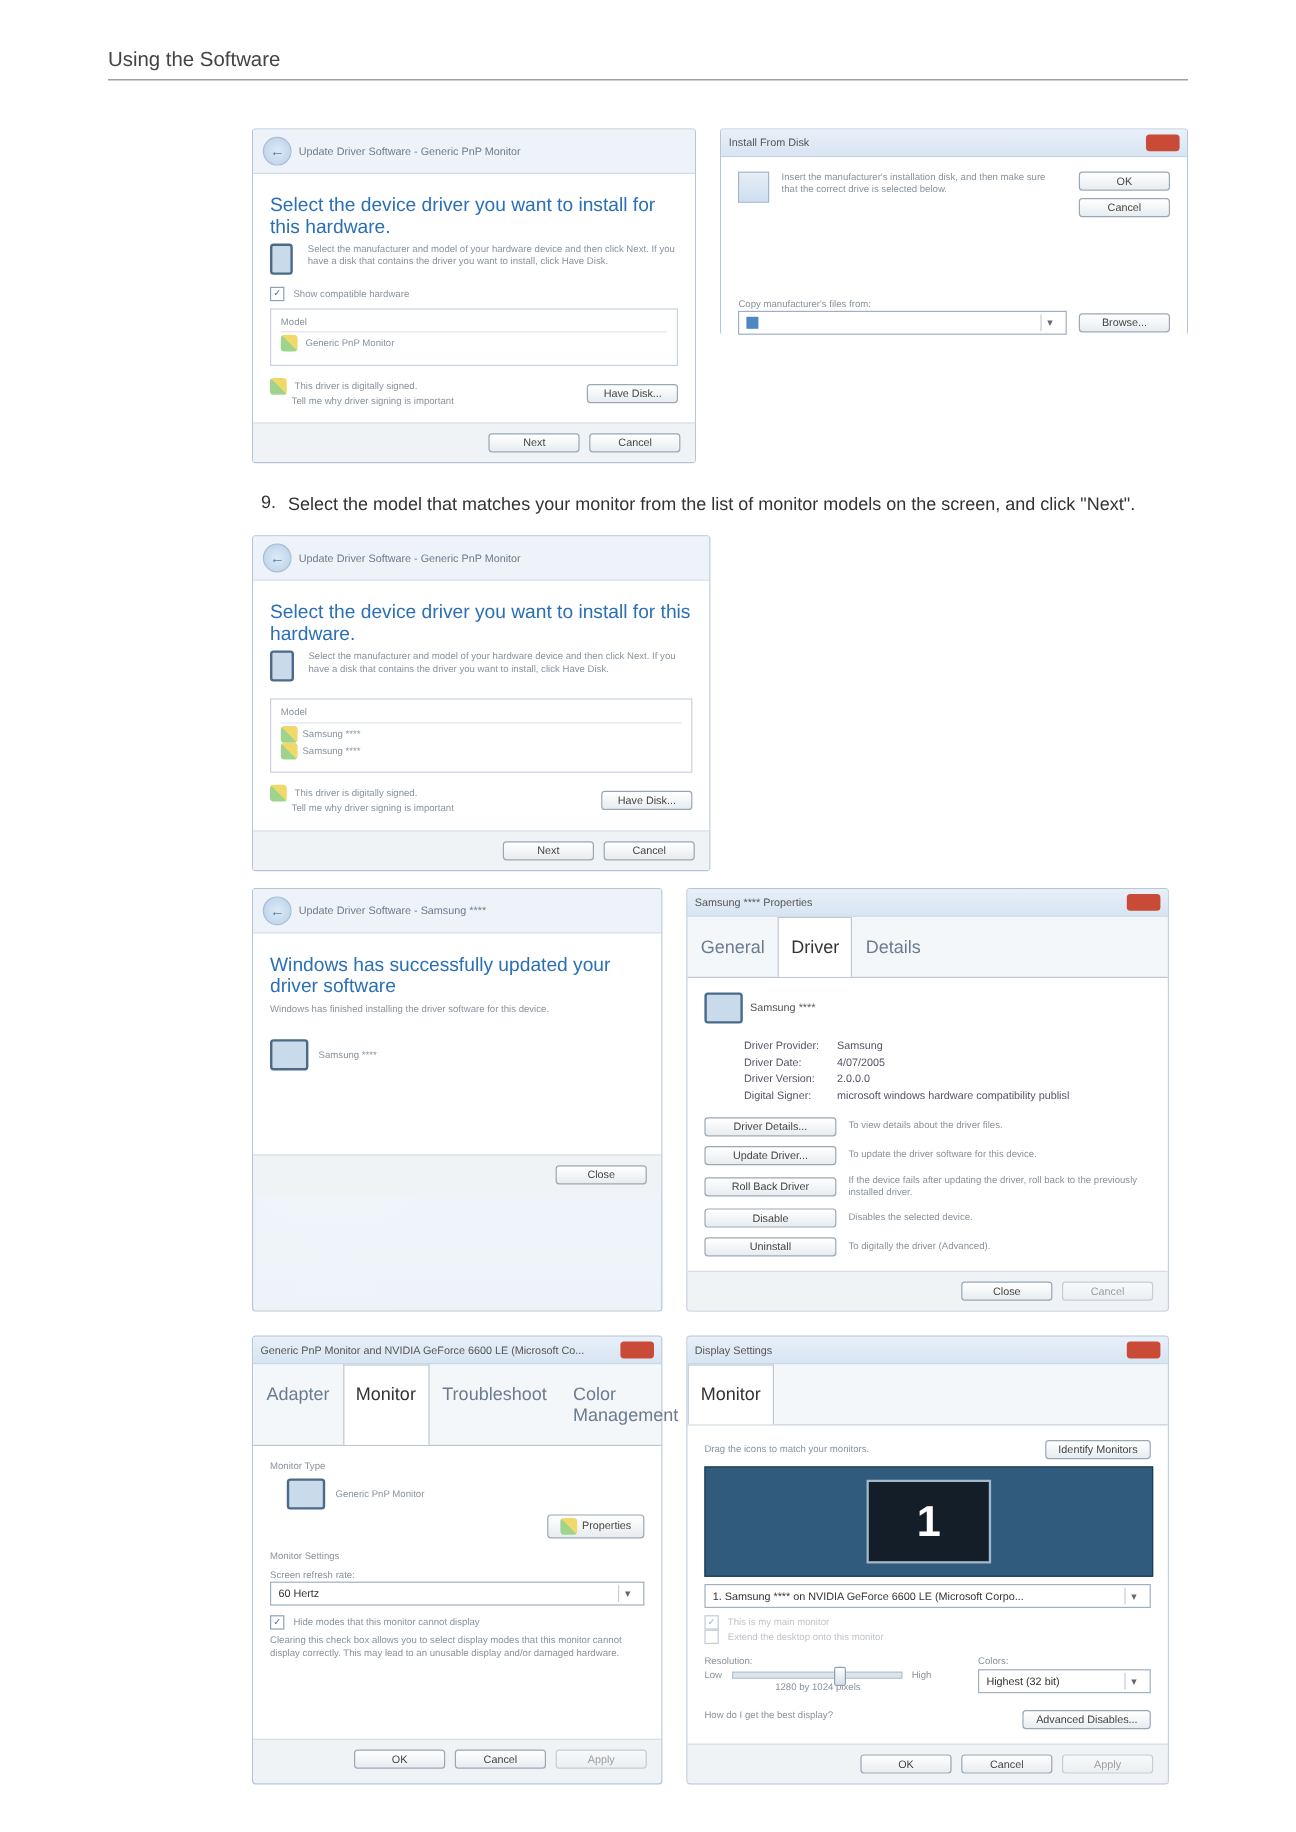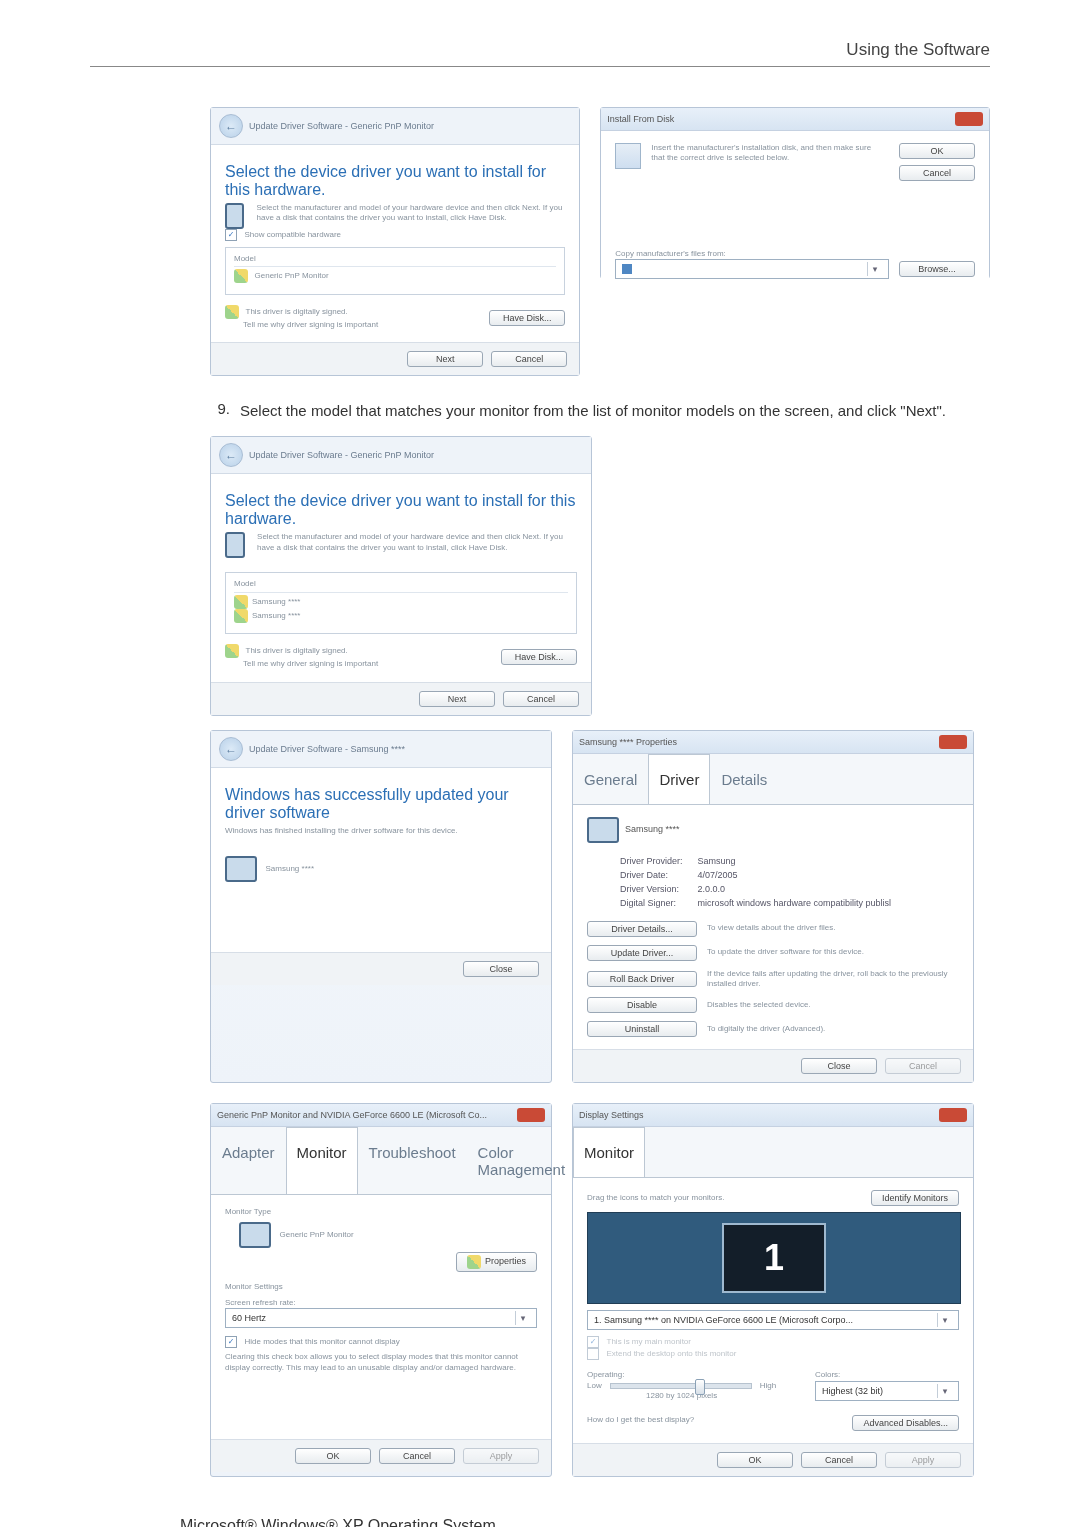--- a/index.html
+++ b/index.html
@@ -8,21 +8,21 @@
     background: #fff;
     font-family: Arial, Helvetica, sans-serif;
     font-size: 15px;
     color: #333;
     width: 1080px;
   }
   .page {
     padding: 40px 90px 60px 90px;
   }
   .page-title {
-    text-align: right;
+    text-align: left;
     font-size: 17px;
     color: #444;
     margin-bottom: 6px;
   }
   hr.title-rule {
     border: none;
     border-top: 1px solid #888;
     margin: 0 0 40px 0;
   }
   .step-block {
@@ -235,21 +235,21 @@
         <span class="back">←</span>
         <span>Update Driver Software - Generic PnP Monitor</span>
         <span style="margin-left:auto" class="x"></span>
       </div>
       <div class="body">
         <div class="header-blue">Select the device driver you want to install for this hardware.</div>
         <div style="display:flex;gap:6px">
           <span class="icon-monitor"></span>
           <span class="small">Select the manufacturer and model of your hardware device and then click Next. If you have a disk that contains the driver you want to install, click Have Disk.</span>
         </div>
-        <div style="">
+        <div style="margin-top:10px">
           <span class="chk">✓</span>
           <span class="small">Show compatible hardware</span>
         </div>
         <div class="panel" style="height:34px">
           <div class="small" style="border-bottom:1px solid #dfe6ee;padding-bottom:2px;margin-bottom:2px">Model</div>
           <div>
             <span class="shield"></span>
             <span class="small">Generic PnP Monitor</span>
           </div>
         </div>
@@ -474,21 +474,21 @@
           <div style="margin-top:6px;opacity:.55">
             <span class="chk">✓</span>
             <span class="small">This is my main monitor</span>
           </div>
           <div style="opacity:.55">
             <span class="chk"></span>
             <span class="small">Extend the desktop onto this monitor</span>
           </div>
           <div style="display:flex;justify-content:space-between;margin-top:10px">
             <div>
-              <div class="small">Operating:</div>
+              <div class="small">Resolution:</div>
               <div style="display:flex;align-items:center;gap:8px">
                 <span class="small">Low</span>
                 <span class="slider">
                     <span class="thumb"></span>
                   </span>
                 <span class="small">High</span>
               </div>
               <div class="small" style="text-align:center">1280 by 1024 pixels</div>
             </div>
             <div>

